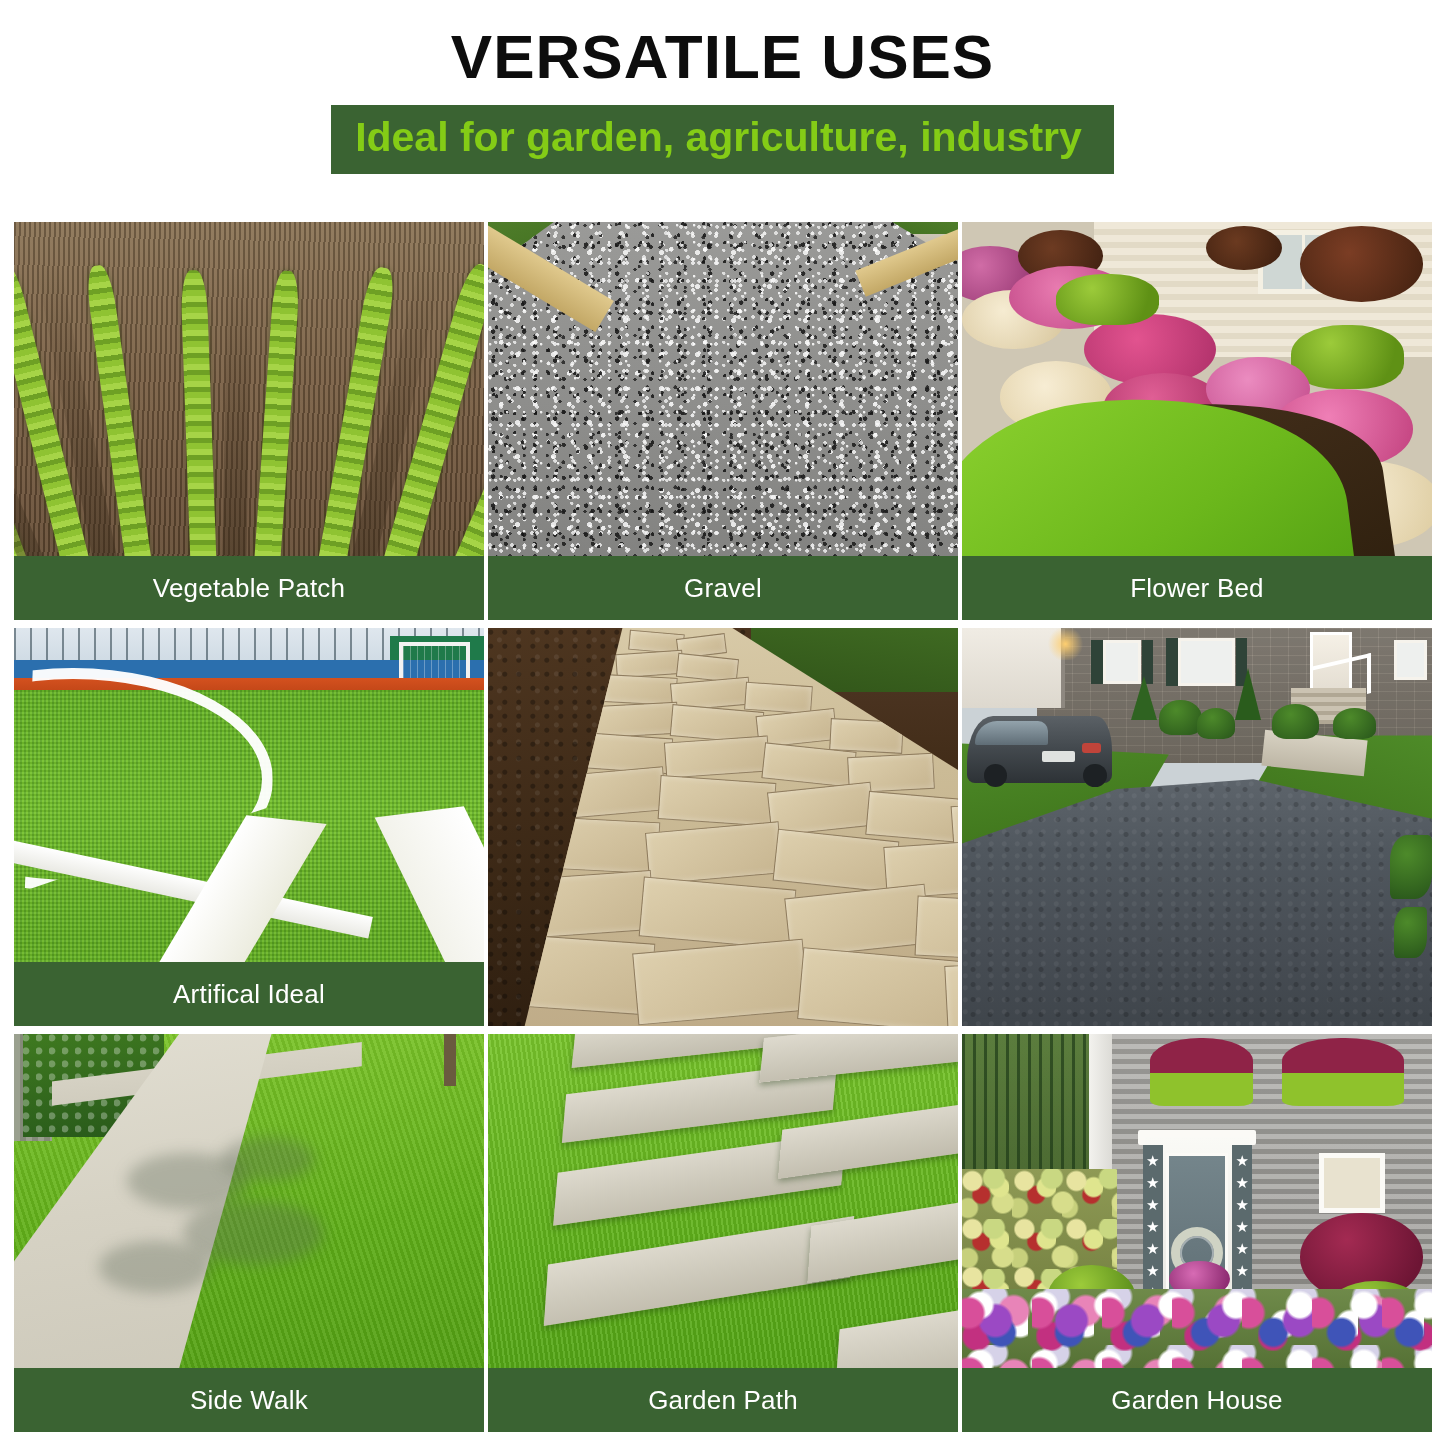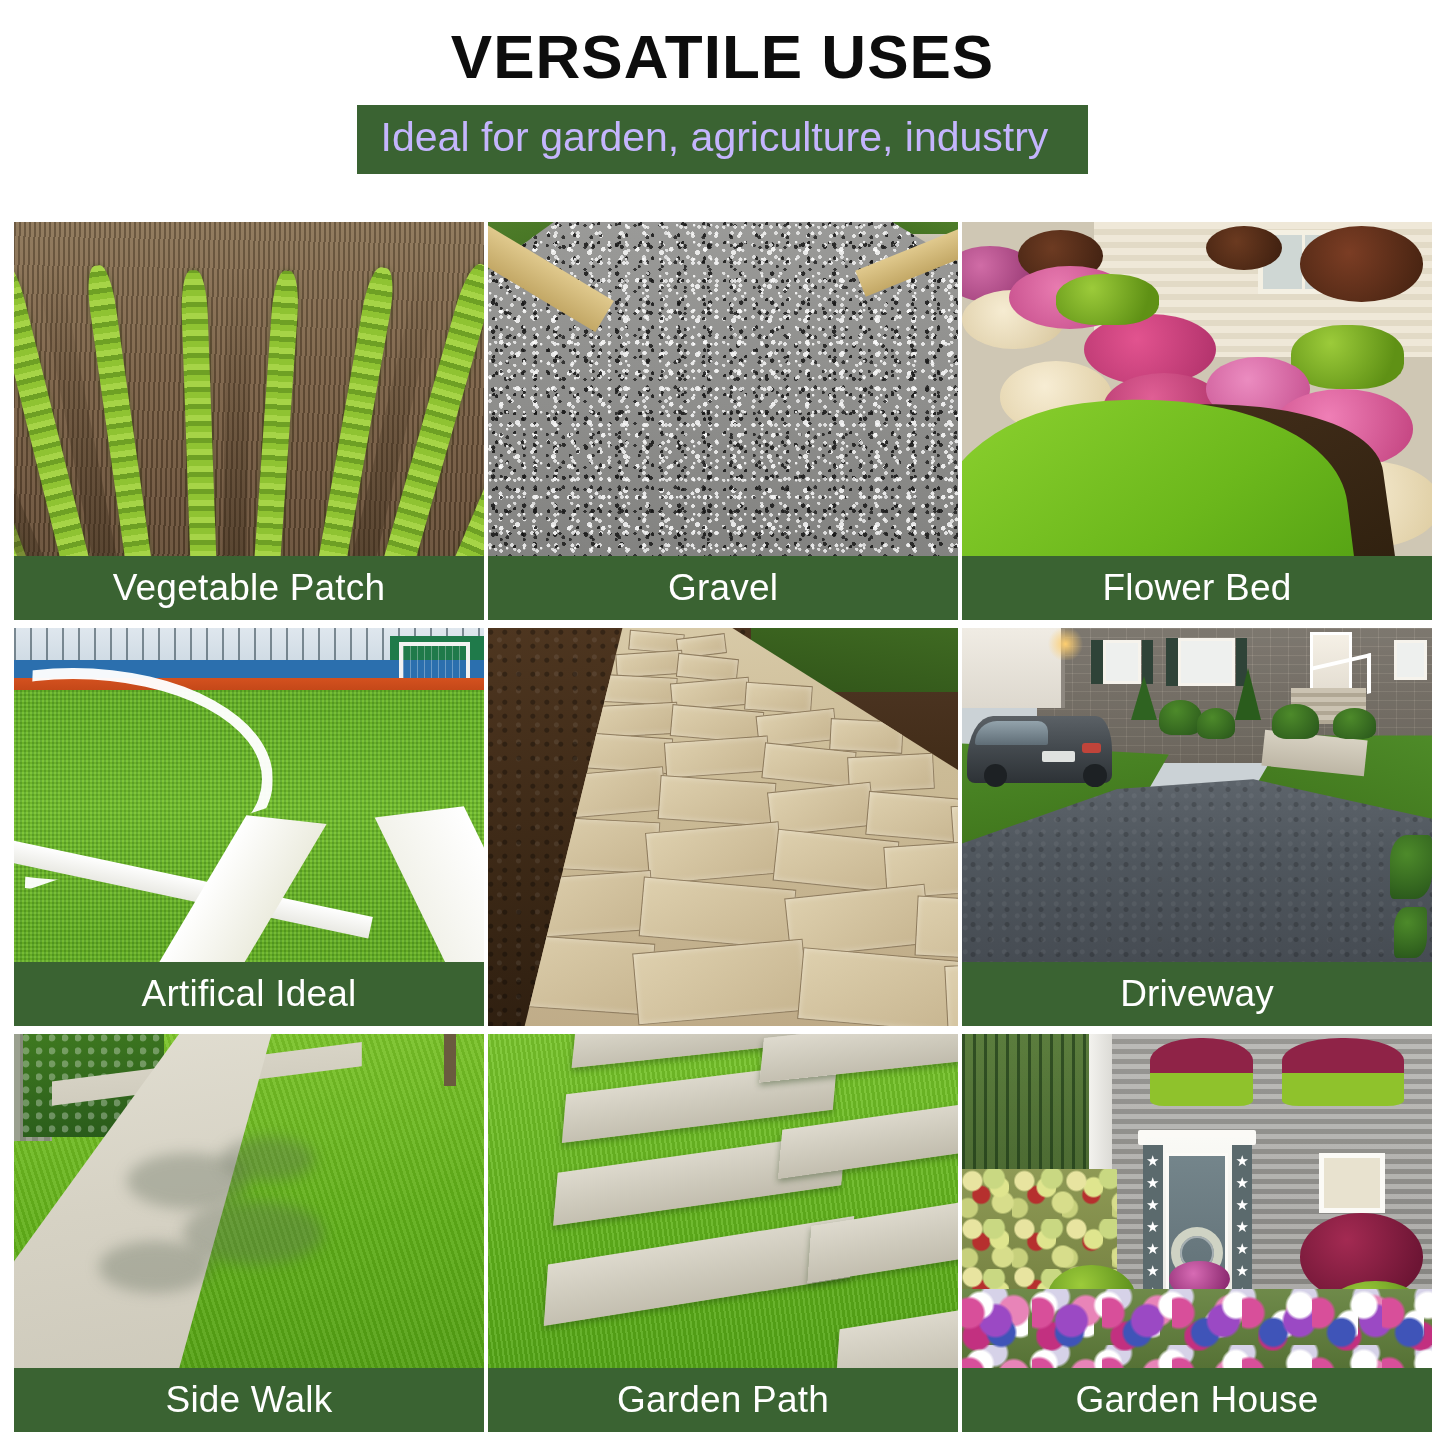--- a/index.html
+++ b/index.html
@@ -17,24 +17,24 @@
     font-family: "Liberation Sans", sans-serif;
     font-weight: 700;
     font-size: 62px;
     letter-spacing: 1px;
     color: #0d0d0d;
     line-height: 1.05;
   }
   #subtitle-wrap { display: flex; justify-content: center; margin-top: 16px; }
   #subtitle-band {
     background: #3a6332;
-    color: #c4b5fd;
+    color: #84cc16;
     font-size: 41px;
-    font-weight: 400;
-    padding: 10px 40px 14px 24px;
+    font-weight: 700;
+    padding: 10px 32px 14px 24px;
     line-height: 1.1;
     white-space: nowrap;
   }
 
   
   #grid {
     position: absolute;
     left: 14px;
     top: 222px;
     width: 1417px;
@@ -49,21 +49,21 @@
     overflow: hidden;
     background: #ddd;
   }
   .photo { position: absolute; inset: 0; overflow: hidden; }
   .cap {
     position: absolute;
     left: 0; right: 0; bottom: 0;
     height: 64px;
     background: #3a6332;
     color: #ffffff;
-    font-size: 37px;
+    font-size: 26px;
     display: flex;
     align-items: center;
     justify-content: center;
     letter-spacing: 0.2px;
     z-index: 40;
   }
 
   
   .veg { background: #6b5236; }
   .veg .soil {
@@ -631,21 +631,20 @@
         <div class="carBody"></div>
         <div class="carWin"></div>
         <div class="carLight"></div>
         <div class="carPlate"></div>
         <div class="wheel" style="left:12%;"></div>
         <div class="wheel" style="right:4%;"></div>
       </div>
       <div class="shrub" style="right:0%; top:52%; width:9%; height:16%; border-radius:40% 10% 40% 10%;"></div>
       <div class="shrub" style="right:1%; top:70%; width:7%; height:13%; border-radius:40% 10% 40% 10%;"></div>
     </div>
-    <div class="cap">Driveway</div>
   </div>
 
   <div class="cell">
     <div class="photo swk">
       <div class="lawnbase"></div>
       <div class="fence"></div>
       <div class="hedge"></div>
       <div class="trunk"></div>
       <div class="walkFar"></div>
       <div class="walk"></div>

